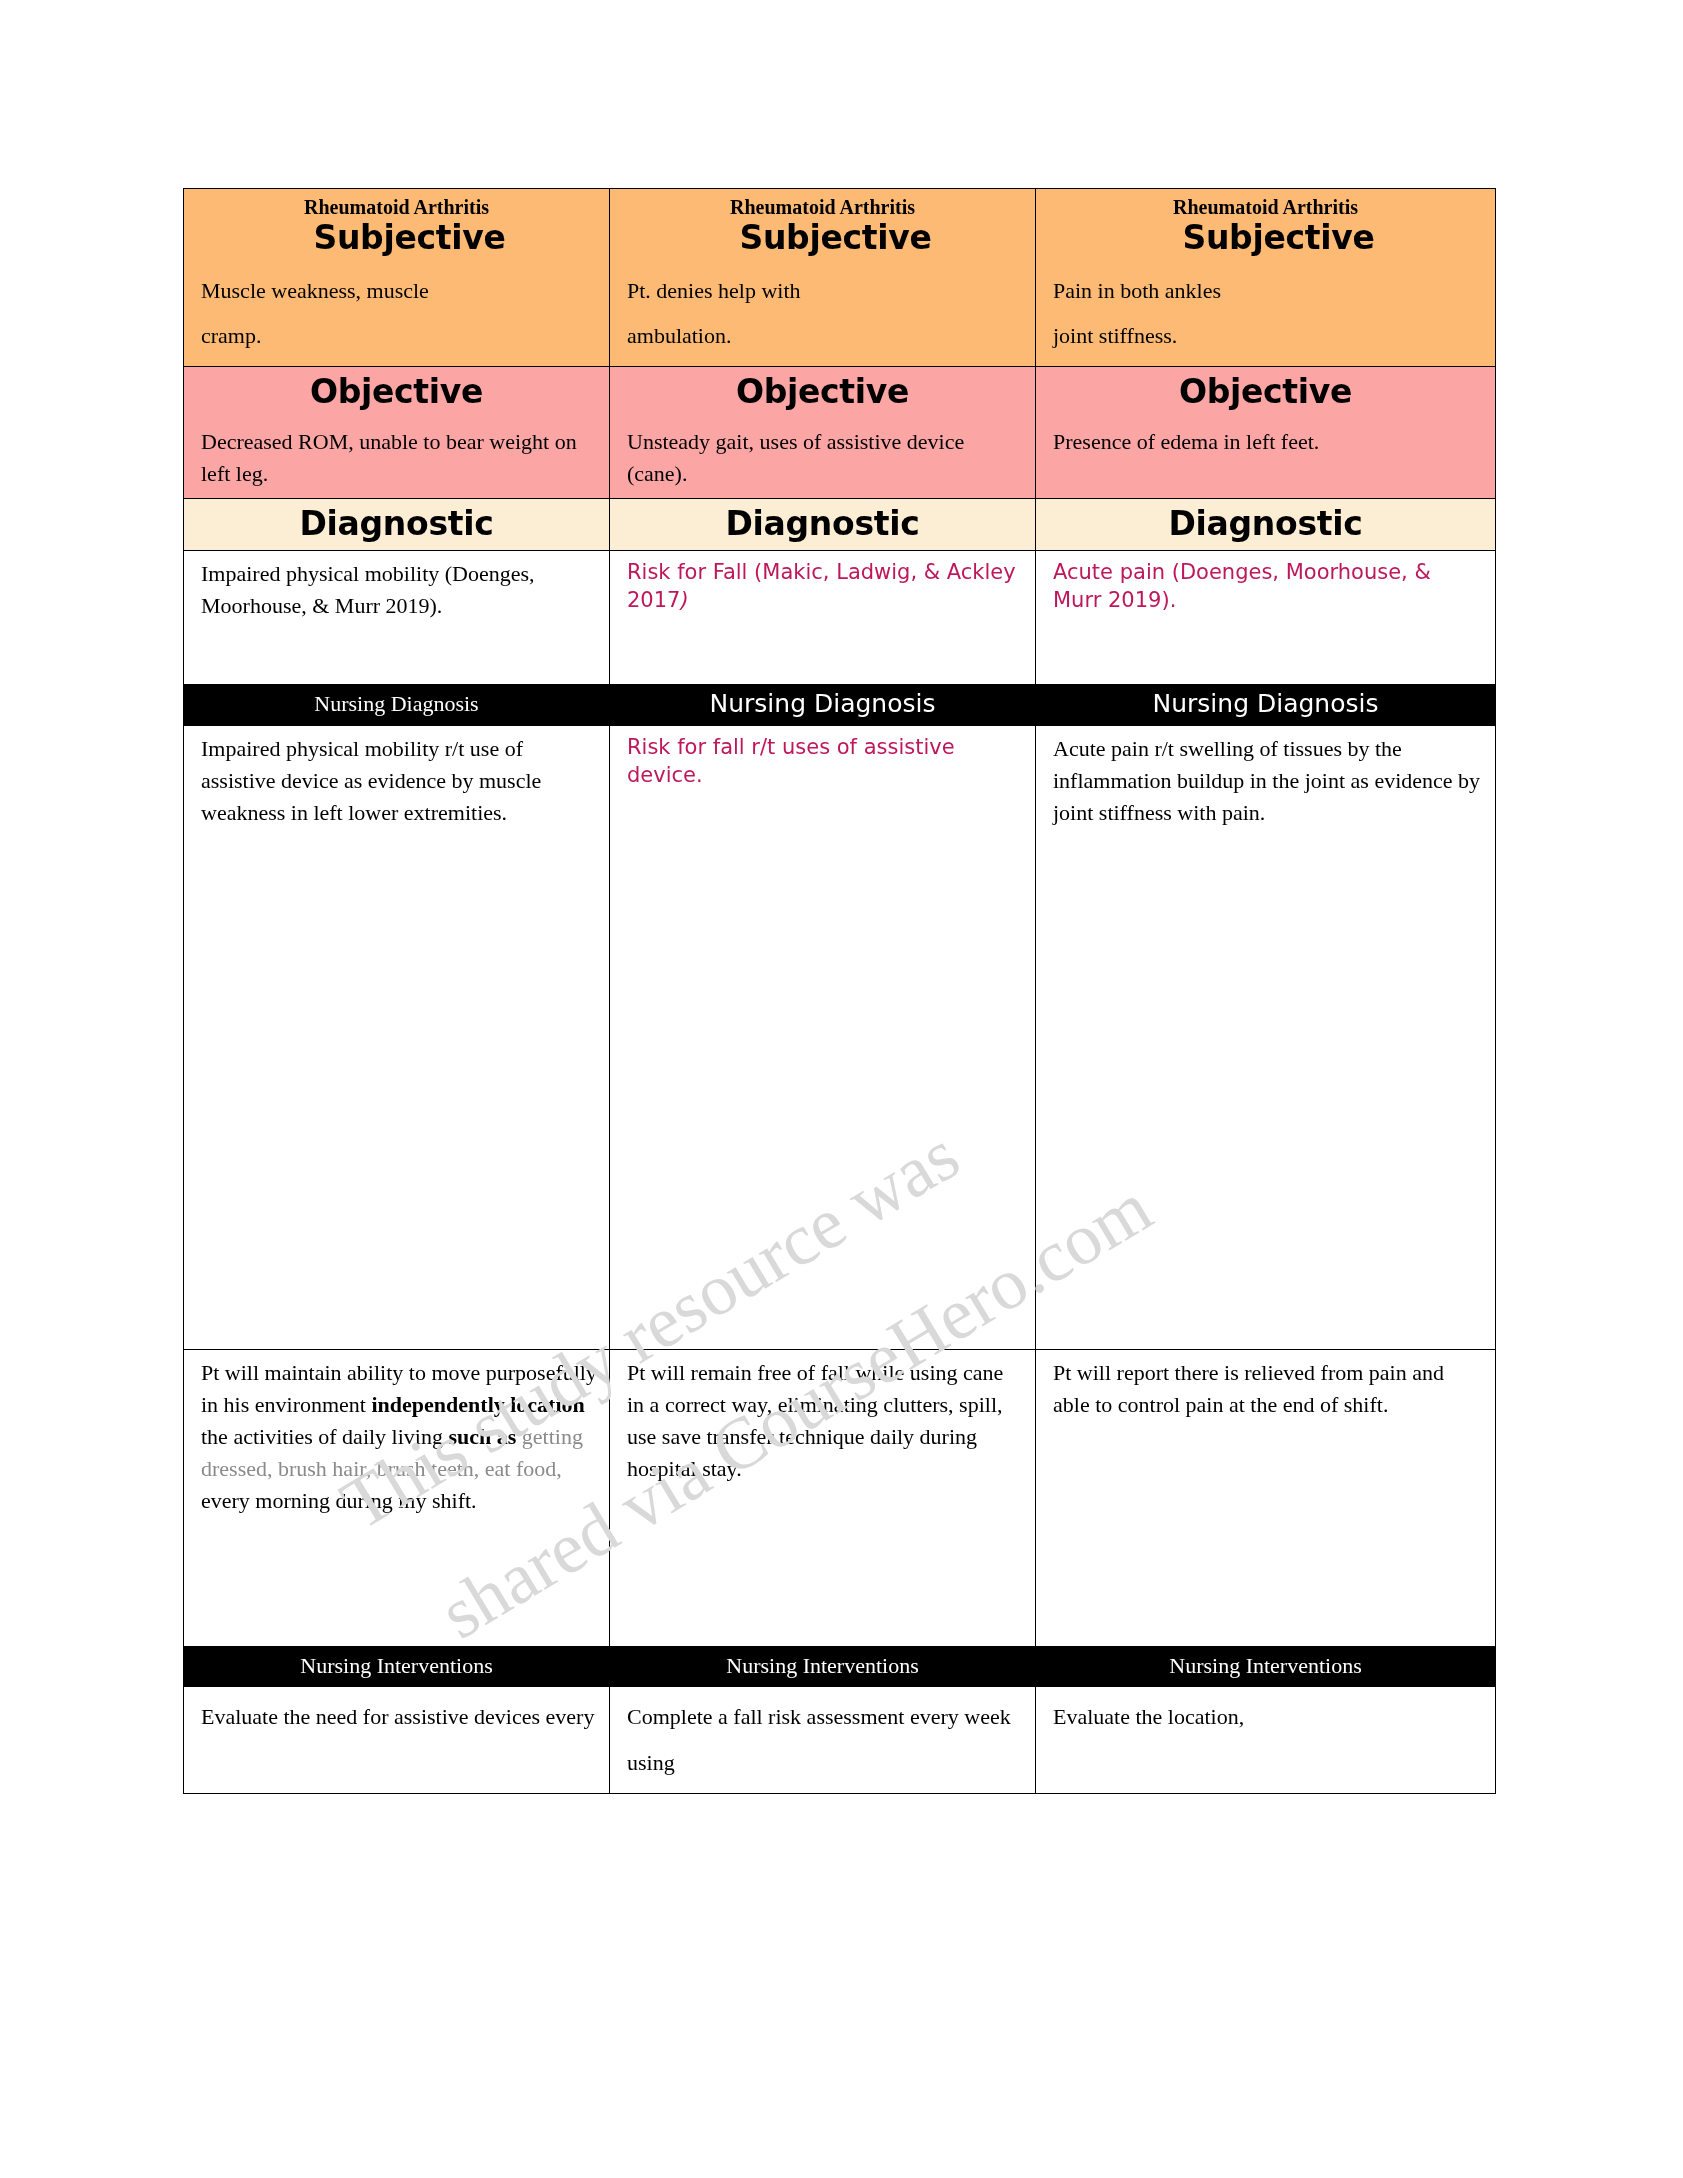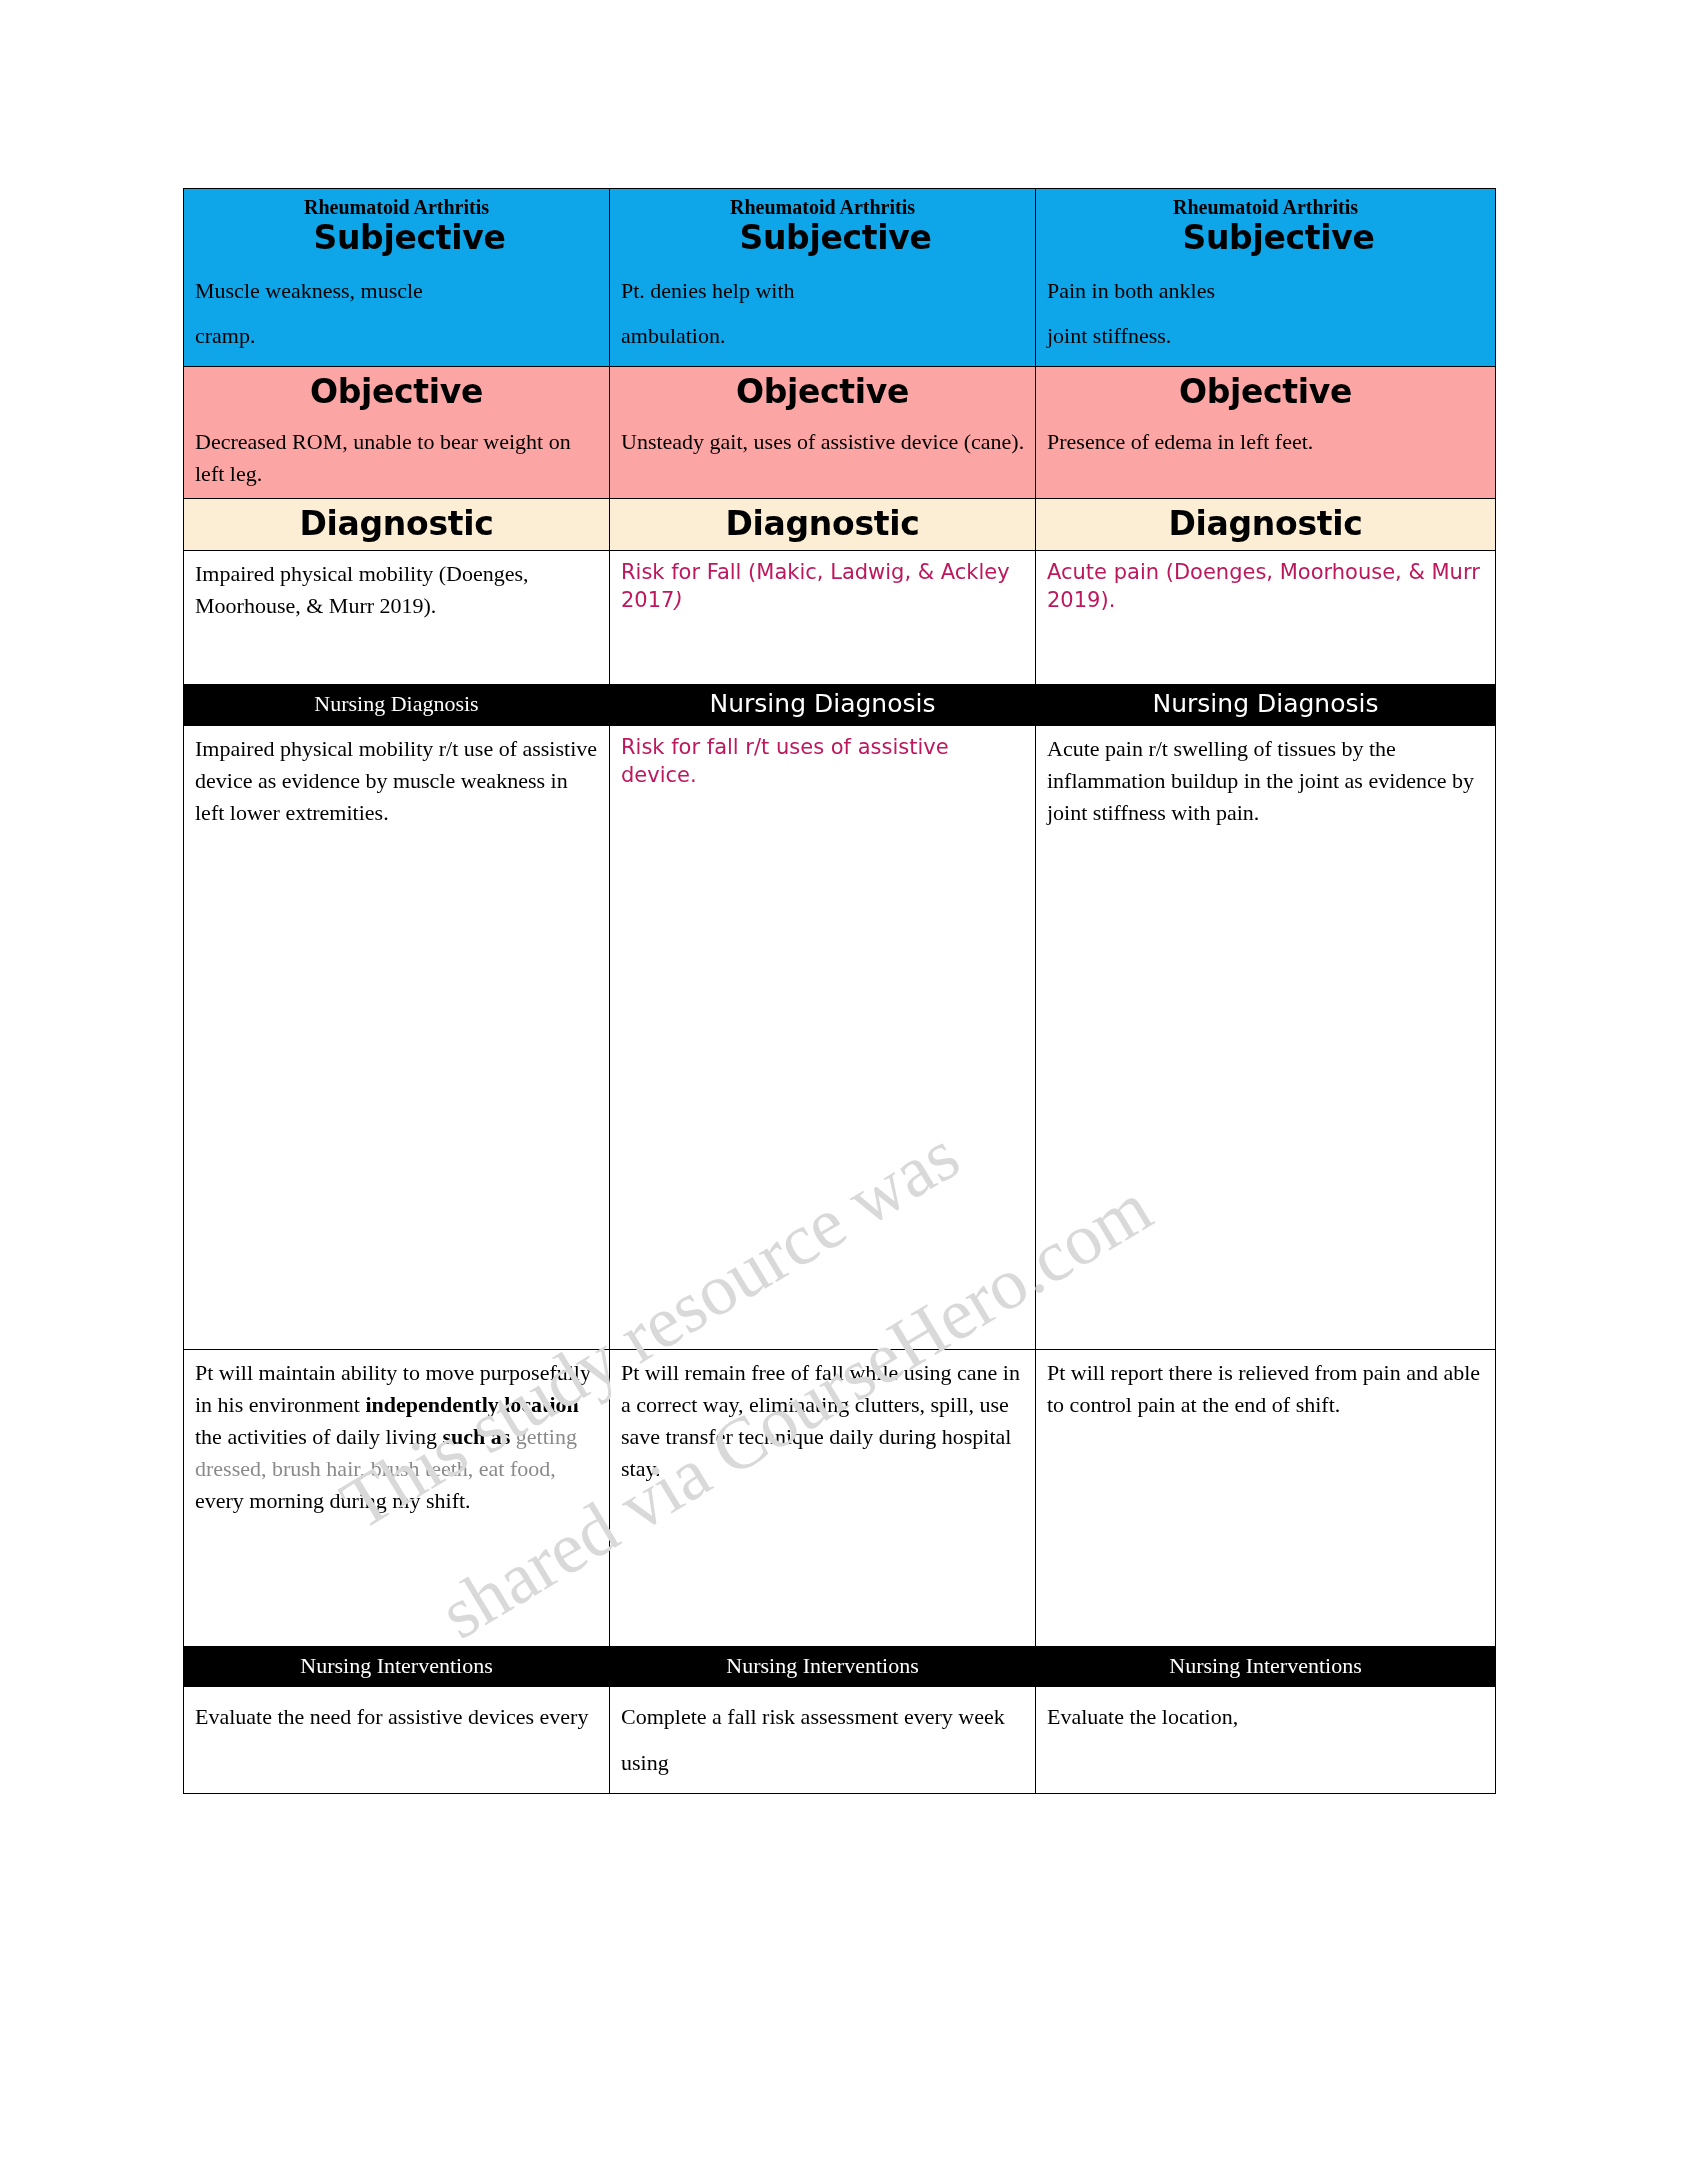--- a/index.html
+++ b/index.html
@@ -57,29 +57,29 @@
     border-collapse: collapse;
     table-layout: fixed;
     z-index: 2;
   }
   table.grid td {
     border: 1.5px solid #000;
     vertical-align: top;
     padding: 0;
   }
   .cell-pad {
-    padding: 7px 10px 8px 11px;
+    padding: 7px 10px 8px 17px;
   }
   
   col.c1 { width: 426px; }
   col.c2 { width: 426px; }
   col.c3 { width: 460px; }
 
   
-  .band-green { background: #0ea5e9; }
+  .band-green { background: #fdba74; }
   .band-blue  { background: #fca5a5; }
   .band-cream { background: #fbeed4; }
   .band-black { background: #000000; margin-top: 36px; }
 
   .mini-title {
     text-align: center;
     font-family: "Liberation Serif", serif;
     font-weight: bold;
     font-size: 20px;
     line-height: 1.2;

